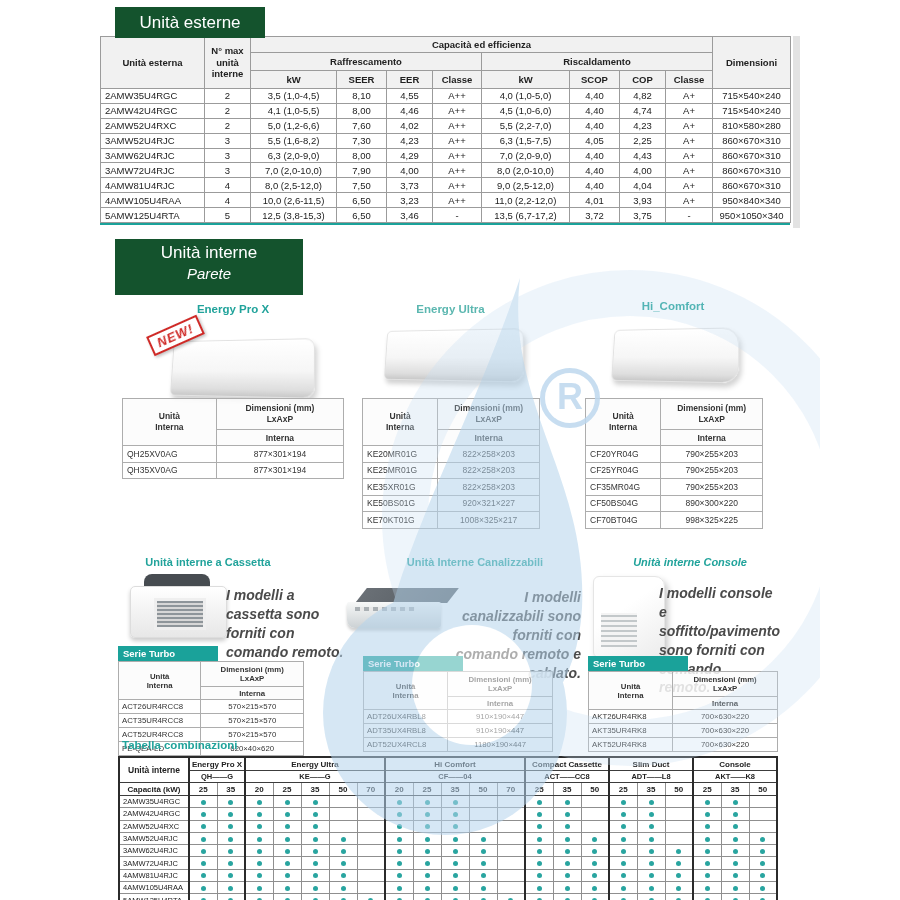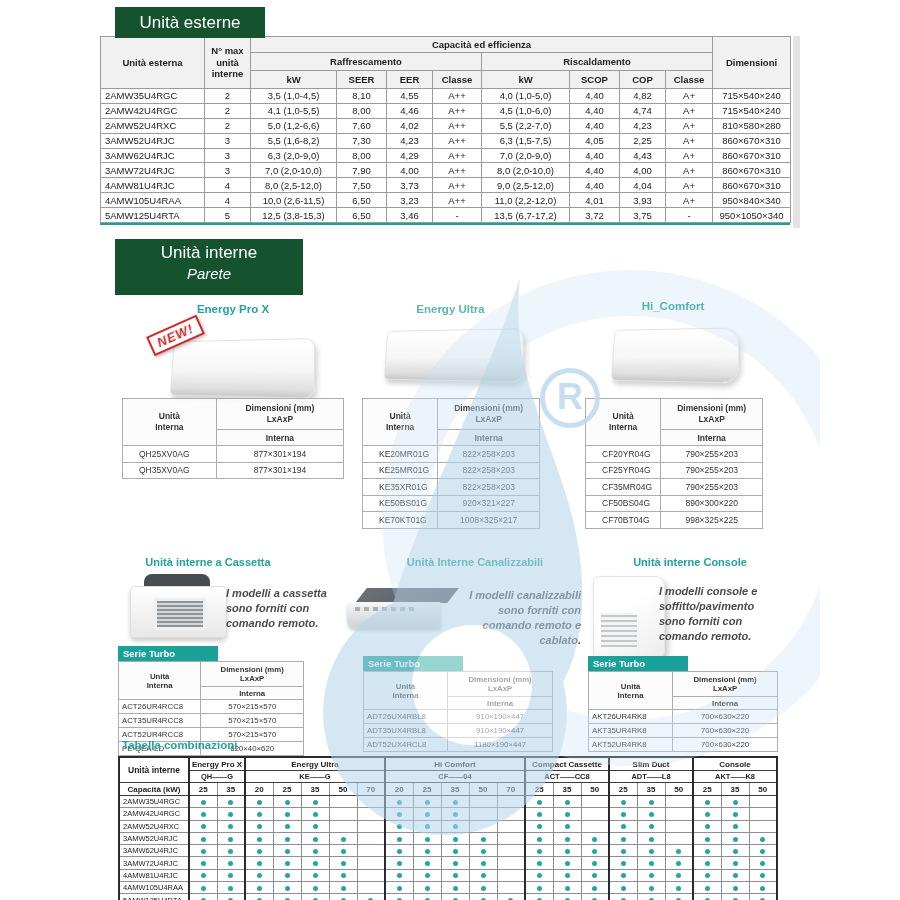--- a/index.html
+++ b/index.html
@@ -33,26 +33,26 @@
   .product{position:absolute;z-index:10;}
   .p-title{font-weight:bold;font-size:11.5px;text-align:center;}
   .dim-table{border-collapse:collapse;table-layout:fixed;background:transparent;margin-top:0;}
   .dim-table th,.dim-table td{border:1px solid #adadad;font-size:8.5px;color:#333;text-align:center;padding:0;overflow:hidden;white-space:nowrap;}
   .dim-table thead th{background:rgba(251,251,251,.85);font-weight:bold;}
   .dim-table .dh-unit{width:42%;}
   .dim-table .dh-top{height:30px;}
   .dim-table .dh-sub{height:15px;}
   .dim-table thead div{line-height:1.25;}
   .dim-table tbody td{height:15.5px;background:rgba(255,255,255,.6);}
-  .dim-table tbody td:first-child{text-align:left;padding-left:16px;}
+  .dim-table tbody td:first-child{text-align:left;padding-left:4px;}
 
   
   .section{position:absolute;z-index:10;}
   .s-title{font-weight:bold;font-size:11px;color:#21a39b;text-align:center;}
-  .s-desc{position:absolute;font-style:italic;font-size:11px;color:#4a4a4a;line-height:1.35;font-weight:600;}
+  .s-desc{position:absolute;font-style:italic;font-size:14px;color:#4a4a4a;line-height:1.35;font-weight:600;}
   .serie-band{position:absolute;background:#1aa29a;color:#fff;font-weight:bold;font-size:9.5px;width:100px;height:15px;line-height:15px;padding-left:5px;box-sizing:border-box;}
   .st-table{position:absolute;border-collapse:collapse;table-layout:fixed;}
   .st-table th,.st-table td{border:1px solid #adadad;font-size:7.8px;color:#333;text-align:center;padding:0;overflow:hidden;white-space:nowrap;}
   .st-table thead th{background:rgba(251,251,251,.85);font-weight:bold;}
   .st-table .dh-unit{width:44%;}
   .st-table .dh-top{height:24px;}
   .st-table .dh-sub{height:12px;}
   .st-table tbody td{height:13px;background:rgba(255,255,255,.6);}
   .st-table tbody td:first-child{text-align:left;padding-left:3px;}
 
@@ -477,21 +477,21 @@
           </tr>
           <tr>
             <td>ADT52UX4RCL8</td>
             <td>1180×190×447</td>
           </tr>
         </tbody>
     </table>
   </div>
 
   <div class="section" style="left:585px;top:556px;width:205px;">
-    <div class="s-title" style="width:180px;margin-left:15px;">Unità interne Console</div>
+    <div class="s-title" style="width:180px;margin-left:15px;font-style:italic;">Unità interne Console</div>
     <div class="img-wrap" style="left:8px;top:20px;">
       <div class="console">
           <div class="console-grille"></div>
         </div>
     </div>
     <div class="s-desc" style="left:74px;top:28px;width:114px;">I modelli console e soffitto/pavimento sono forniti con comando remoto.</div>
     <div class="serie-band" style="left:3px;top:100px;">Serie Turbo</div>
     <table class="st-table" style="left:3px;top:115px;width:190px;">
       <thead>
         <tr>

